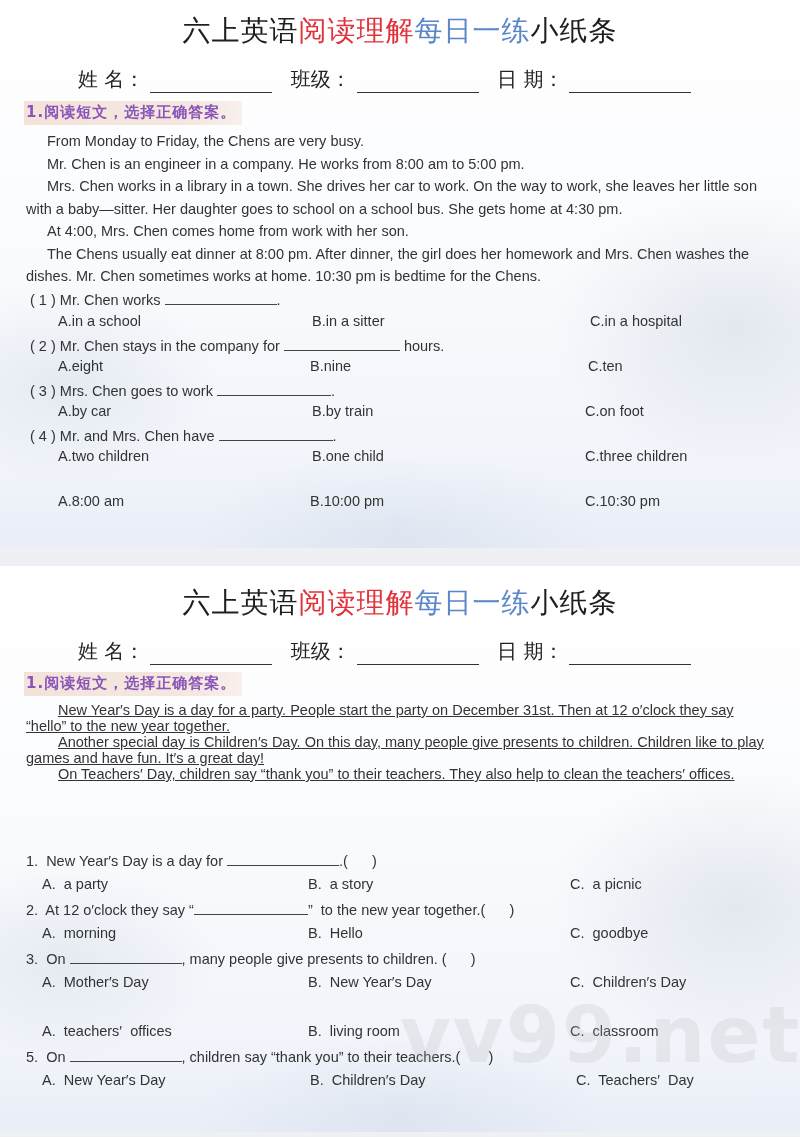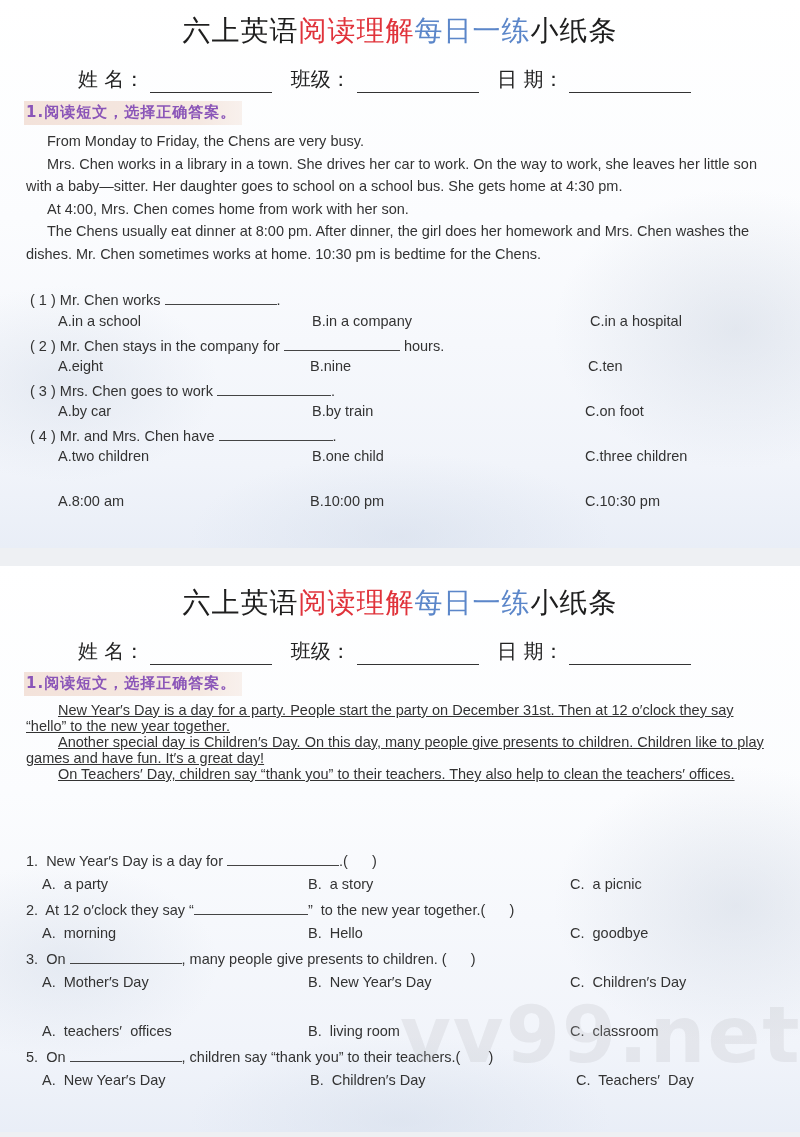--- a/index.html
+++ b/index.html
@@ -58,28 +58,29 @@
   </div>
   <div class="info" style="top:66px;">
     <span class="lbl">姓 名：</span><span class="line"></span>
     <span class="lbl">班级：</span><span class="line"></span>
     <span class="lbl">日 期：</span><span class="line"></span>
   </div>
   <div class="section" style="top:101px;">1.阅读短文，选择正确答案。</div>
 
   <div class="passage" style="top:130px;">
     <p>From Monday to Friday, the Chens are very busy.</p>
+    <p>Mr. Chen is an engineer in a company. He works from 8:00 am to 5:00 pm.</p>
     <p>Mrs. Chen works in a library in a town. She drives her car to work. On the way to work, she leaves her little son with a baby—sitter. Her daughter goes to school on a school bus. She gets home at 4:30 pm.</p>
     <p>At 4:00, Mrs. Chen comes home from work with her son.</p>
     <p>The Chens usually eat dinner at 8:00 pm. After dinner, the girl does her homework and Mrs. Chen washes the dishes. Mr. Chen sometimes works at home. 10:30 pm is bedtime for the Chens.</p>
   </div>
 
   <div class="q" style="top:290px;"><span>( 1 ) Mr. Chen works </span><span class="blank" style="width:112px"></span><span>.</span></div>
   <div class="opt" style="top:313px;left:58px;">A.in a school</div>
-  <div class="opt" style="top:313px;left:312px;">B.in a company</div>
+  <div class="opt" style="top:313px;left:312px;">B.in a sitter</div>
   <div class="opt" style="top:313px;left:590px;">C.in a hospital</div>
 
   <div class="q" style="top:336px;"><span>( 2 ) Mr. Chen stays in the company for </span><span class="blank" style="width:116px"></span><span> hours.</span></div>
   <div class="opt" style="top:358px;left:58px;">A.eight</div>
   <div class="opt" style="top:358px;left:310px;">B.nine</div>
   <div class="opt" style="top:358px;left:588px;">C.ten</div>
 
   <div class="q" style="top:381px;"><span>( 3 ) Mrs. Chen goes to work </span><span class="blank" style="width:114px"></span><span>.</span></div>
   <div class="opt" style="top:403px;left:58px;">A.by car</div>
   <div class="opt" style="top:403px;left:312px;">B.by train</div>

